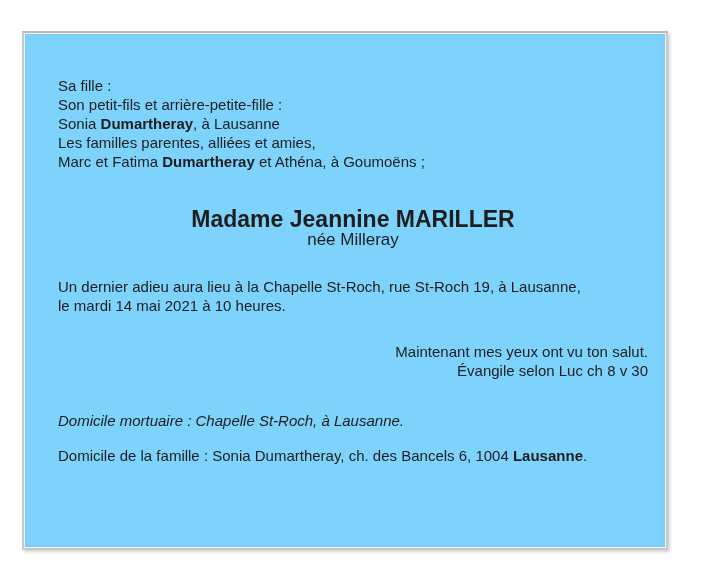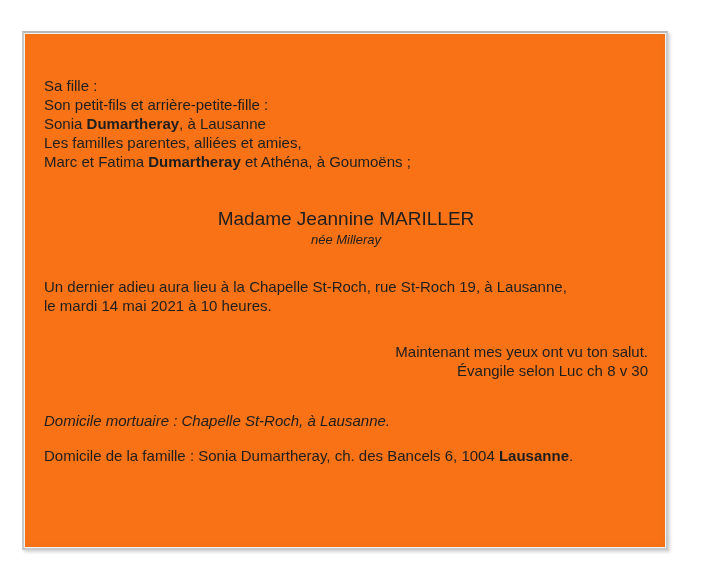--- a/index.html
+++ b/index.html
@@ -11,41 +11,42 @@
     overflow: hidden;
     font-family: "Liberation Sans", "DejaVu Sans", sans-serif;
   }
   .card {
     position: absolute;
     left: 22px;
     top: 31px;
     width: 646px;
     height: 519px;
     box-sizing: border-box;
-    background: #f97316;
+    background: #7dd3fc;
     border: 2px solid #c9c9c9;
     border-top-color: #b9b9b9;
     box-shadow: 2px 2px 3px rgba(0,0,0,0.18),
                 inset 0 0 0 1px #f3f3f3,
                 inset 0 0 10px rgba(0,0,0,0.05);
+    padding-left: 14px;
   }
   .content {
     box-sizing: border-box;
     height: 100%;
     padding: 43px 18px 0 20px;
     font-size: 15px;
     line-height: 19px;
     color: #1e1e1e;
   }
   .line { white-space: nowrap; }
   .b { font-weight: bold; }
   .block { margin: 0; padding: 0; }
   .title-block { margin-top: 37px; text-align: center; }
-  .title { font-size: 19px; line-height: 22px; font-weight: normal; }
-  .subtitle { font-size: 13px; line-height: 19px; font-style: italic; }
+  .title { font-size: 23px; line-height: 22px; font-weight: bold; }
+  .subtitle { font-size: 17px; line-height: 19px; }
   .ceremony-block { margin-top: 28px; }
   .quote-block { margin-top: 27px; text-align: right; }
   .quote-line-1 { }
   .mortuary-block { margin-top: 31px; font-style: italic; }
   .family-block { margin-top: 16px; }
 </style>
 </head>
 <body>
 
 <div class="card">

